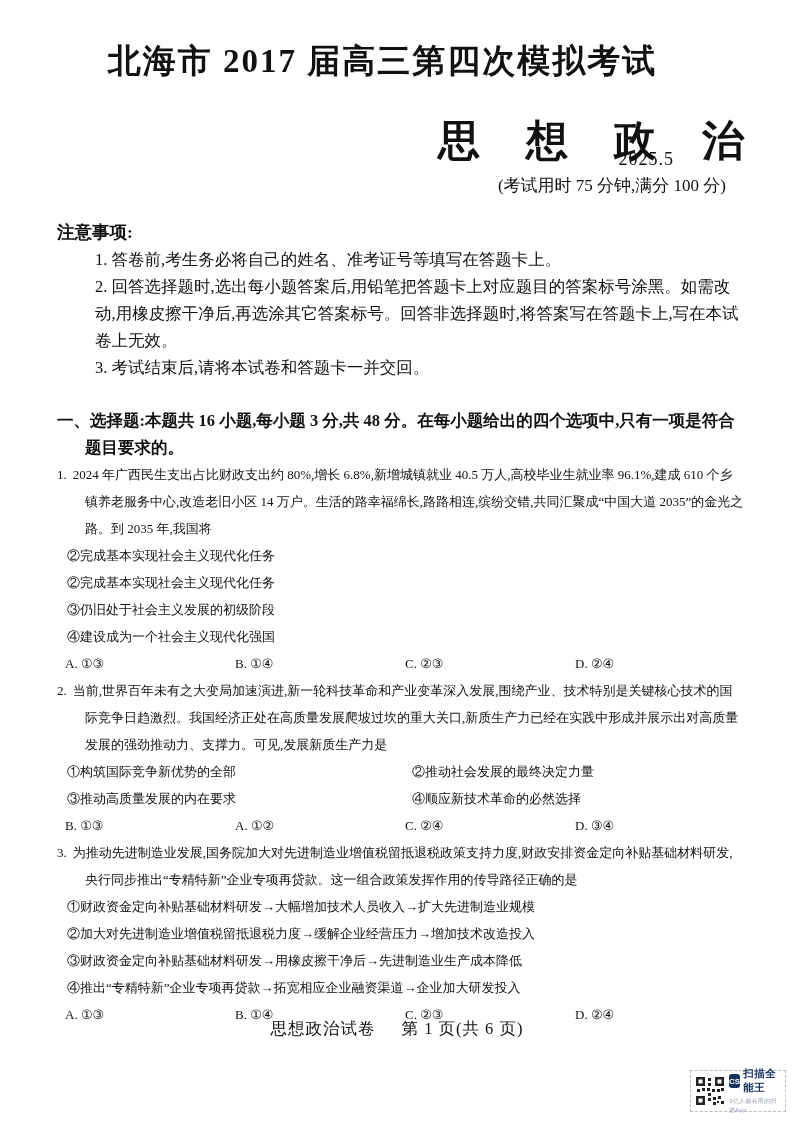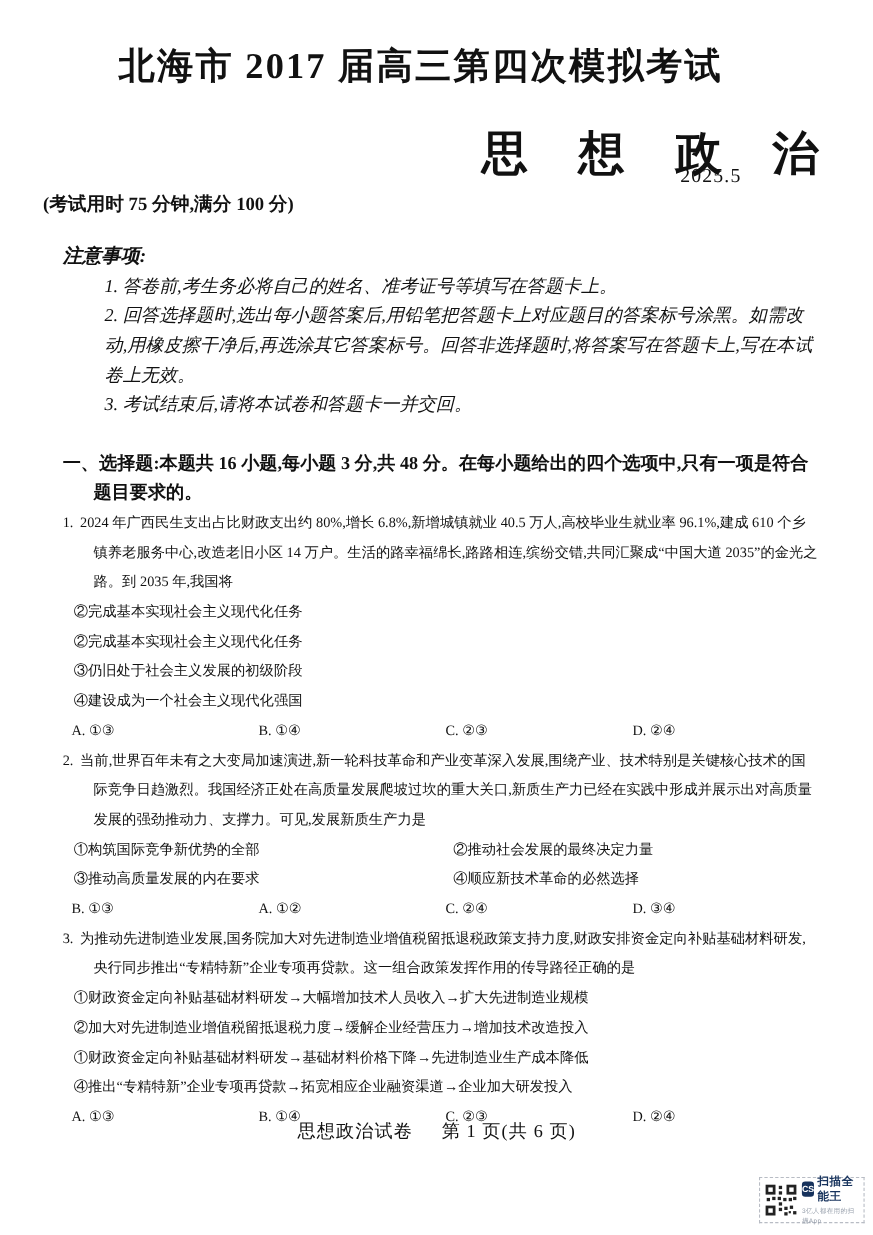--- a/index.html
+++ b/index.html
@@ -35,29 +35,29 @@
     margin-right: -46px;
     line-height: 50px;
   }
   .exam-date {
     position: absolute;
     right: 70px; bottom: -4px;
     font-size: 18px;
     letter-spacing: 1px;
   }
   .exam-info {
-    text-align: left;
+    text-align: right;
     font-size: 17px;
-    font-weight: 700;
+    font-weight: 400;
     margin-top: 8px;
     transform: translateX(-18px);
   }
 
   
-  .notice { margin-top: 22px; font-size: 16.5px; line-height: 27px; font-style: italic; }
+  .notice { margin-top: 22px; font-size: 16.5px; line-height: 27px; }
   .notice-heading { font-size: 17.5px; font-weight: bold; }
   .notice-item { padding-left: 38px; }
 
   
   .section-heading {
     margin-top: 26px;
     font-size: 16.5px;
     font-weight: bold;
     line-height: 27px;
     padding-left: 28px;
@@ -171,21 +171,21 @@
       </div>
     </div>
 
     <div class="question">
       <div class="q-stem">
         <span class="q-num">3.</span><span>为推动先进制造业发展,国务院加大对先进制造业增值税留抵退税政策支持力度,财政安排资金定向补贴基础材料研发,央行同步推出“专精特新”企业专项再贷款。这一组合政策发挥作用的传导路径正确的是</span>
       </div>
       <div class="stmts one-col">
         <div class="statement">①财政资金定向补贴基础材料研发→大幅增加技术人员收入→扩大先进制造业规模</div>
         <div class="statement">②加大对先进制造业增值税留抵退税力度→缓解企业经营压力→增加技术改造投入</div>
-        <div class="statement">①财政资金定向补贴基础材料研发→基础材料价格下降→先进制造业生产成本降低</div>
+        <div class="statement">③财政资金定向补贴基础材料研发→用橡皮擦干净后→先进制造业生产成本降低</div>
         <div class="statement">④推出“专精特新”企业专项再贷款→拓宽相应企业融资渠道→企业加大研发投入</div>
       </div>
       <div class="choices">
         <span class="choice">A. ①③</span>
         <span class="choice">B. ①④</span>
         <span class="choice">C. ②③</span>
         <span class="choice">D. ②④</span>
       </div>
     </div>
 

